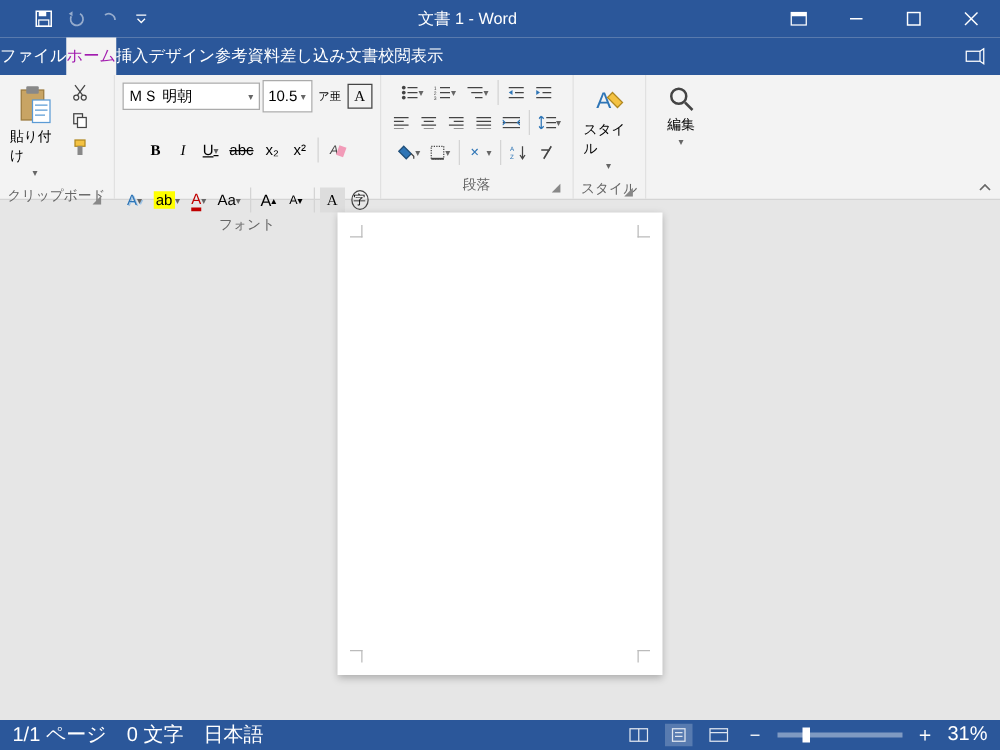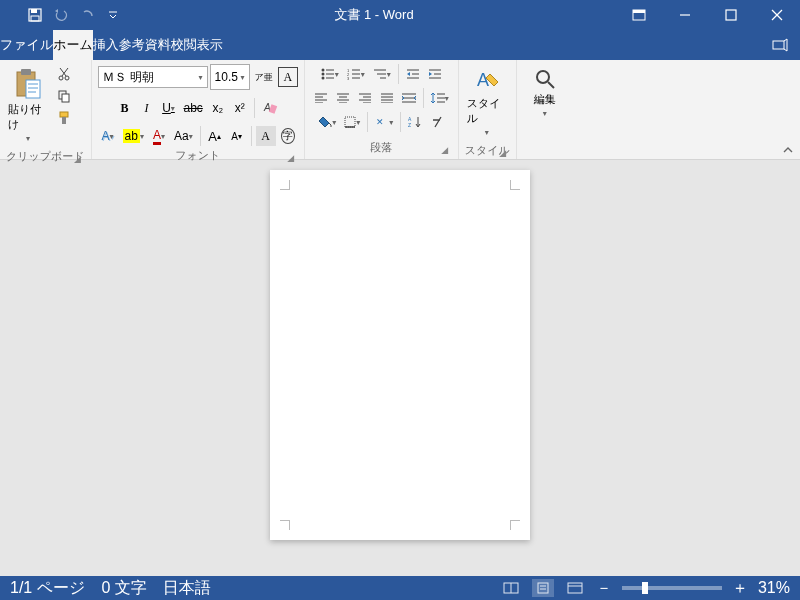--- a/index.html
+++ b/index.html
@@ -6,21 +6,21 @@
 body { width: 800px; height: 600px; background: #e6e6e6; overflow: hidden; display: flex; flex-direction: column; }
 .titlebar { height: 30px; background: #2b579a; display: flex; align-items: center; color: white; font-size: 12px; padding-left: 16px; }
 .titlebar .qat { display: flex; align-items: center; gap: 4px; padding: 0 8px; }
 .titlebar .qat-btn { width: 22px; height: 22px; display: flex; align-items: center; justify-content: center; cursor: pointer; }
 .titlebar .qat-btn.disabled { opacity: 0.5; }
 .titlebar .title { flex: 1; text-align: center; font-size: 13px; }
 .titlebar .winctrl { display: flex; }
 .titlebar .winbtn { width: 46px; height: 30px; display: flex; align-items: center; justify-content: center; cursor: pointer; }
 .ribbon-tabs { height: 30px; background: #2b579a; display: flex; align-items: stretch; color: white; font-size: 13px; }
 .ribbon-tabs .tab { padding: 0 0; display: flex; align-items: center; cursor: pointer; }
-.ribbon-tabs .tab.active { background: #f3f3f3; color: #000000; }
+.ribbon-tabs .tab.active { background: #f3f3f3; color: #a21caf; }
 .ribbon-tabs .tell-me { display: flex; align-items: center; gap: 4px; padding: 0 8px; opacity: 0.85; font-size: 12px; cursor: pointer; }
 .ribbon-tabs .share { margin-left: auto; width: 40px; display: flex; align-items: center; justify-content: center; cursor: pointer; }
 .ribbon { height: 100px; background: #f3f3f3; border-bottom: 1px solid #d4d4d4; display: flex; position: relative; }
 .group { border-right: 1px solid #e1e1e1; padding: 4px 6px 2px; display: flex; flex-direction: column; }
 .group-content { flex: 1; display: flex; align-items: flex-start; gap: 4px; }
 .group-label { font-size: 11px; color: #666; text-align: center; padding: 2px 0; position: relative; }
 .group-label .launcher { position: absolute; right: 2px; bottom: 2px; width: 10px; height: 10px; cursor: pointer; font-size: 9px; color: #888; }
 .col { display: flex; flex-direction: column; gap: 2px; align-items: center; }
 .row { display: flex; gap: 2px; align-items: center; }
 .btn { min-width: 20px; height: 20px; display: flex; align-items: center; justify-content: center; cursor: pointer; font-size: 12px; padding: 0 2px; border: 1px solid transparent; }
@@ -100,21 +100,23 @@
           <line x1="11" y1="1" x2="1" y2="11" stroke="white" stroke-width="1.2"></line>
         </svg>
     </div>
   </div>
 </div>
 
 <div class="ribbon-tabs">
   <div class="tab">ファイル</div>
   <div class="tab active">ホーム</div>
   <div class="tab">挿入</div>
+  <div class="tab">デザイン</div>
   <div class="tab">参考資料</div>
+  <div class="tab">差し込み文書</div>
   <div class="tab">校閲</div>
   <div class="tab">表示</div>
   <div class="share">
     <svg width="16" height="14" viewBox="0 0 16 14">
         <rect x="1" y="3" width="11" height="8" fill="none" stroke="white"></rect>
         <path d="M12 3 L15 1 L15 13 L12 11" fill="none" stroke="white"></path>
       </svg>
   </div>
 </div>
 
@@ -158,21 +160,21 @@
       </div>
     </div>
     <div class="group-label">
       <span>クリップボード</span>
       <span class="launcher">◢</span>
     </div>
   </div>
 
   <div class="group">
     <div class="group-content">
-      <div class="col" style="gap:8px">
+      <div class="col" style="gap:20px">
         <div class="row">
           <div class="font-name">
             <span>ＭＳ 明朝</span>
             <span class="dd-arrow">▾</span>
           </div>
           <div class="font-size">
             <span>10.5</span>
             <span class="dd-arrow">▾</span>
           </div>
           <div class="btn" style="font-size:9px;line-height:9px">ア亜</div>

